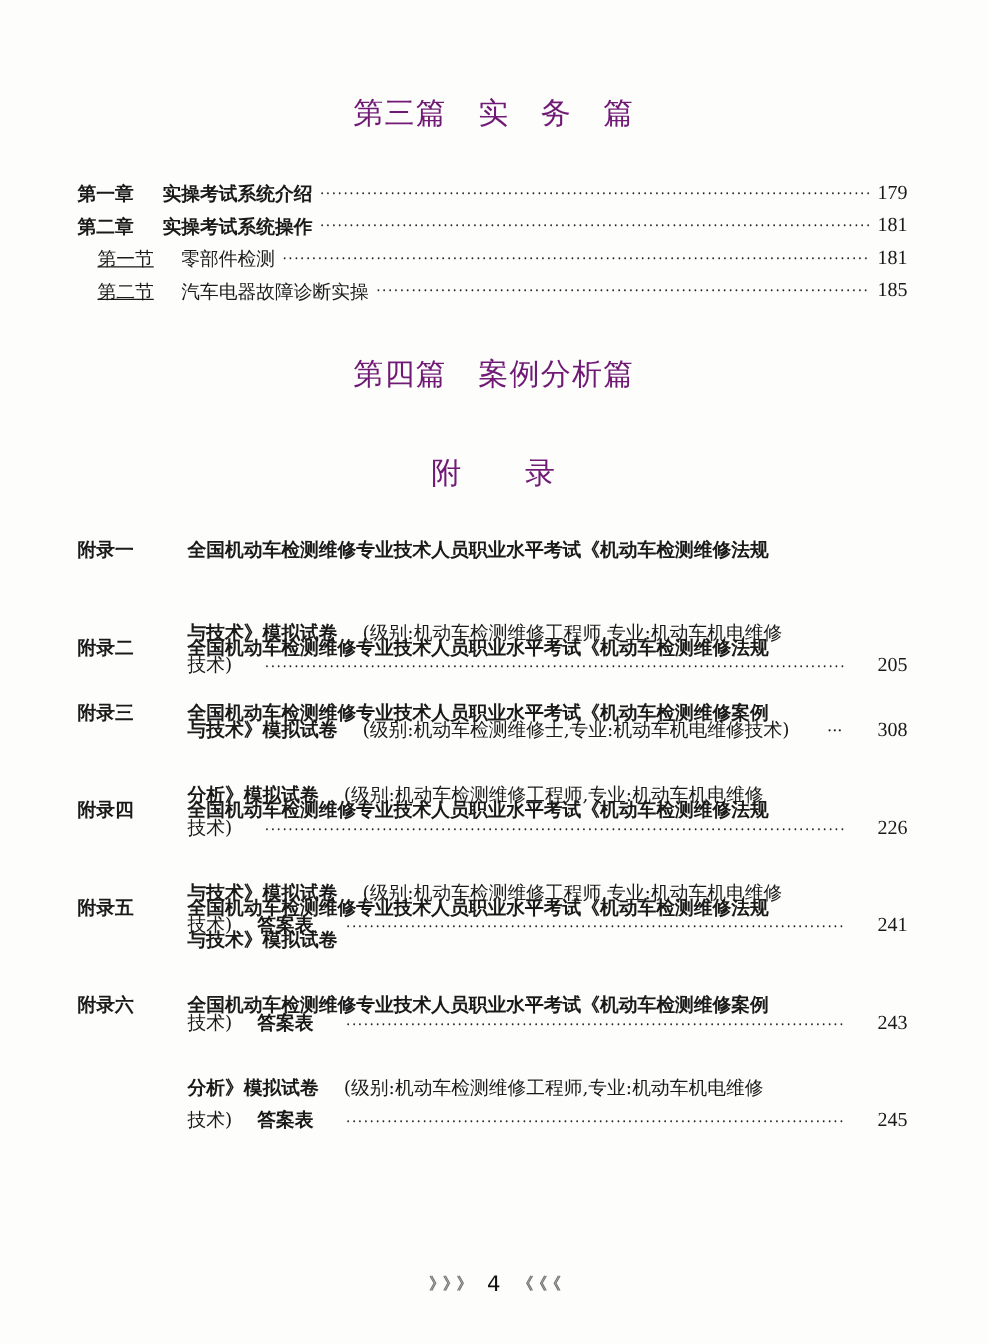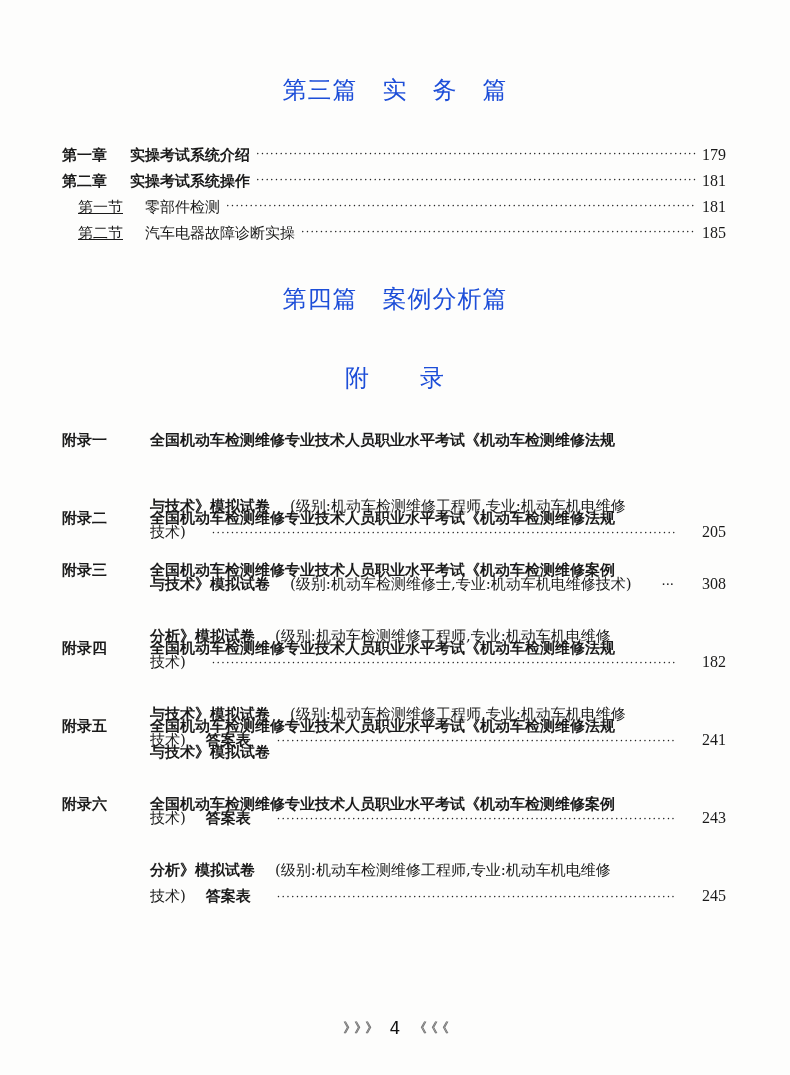--- a/index.html
+++ b/index.html
@@ -18,21 +18,21 @@
     }
     .part-title {
       position: absolute;
       left: 0;
       width: 790px;
       text-align: center;
       font-family: "DejaVu Sans", "Liberation Sans", sans-serif;
       font-size: 24px;
       letter-spacing: 1px;
       white-space: pre;
-      color: #1d4ed8;
+      color: #701a75;
     }
     .toc {
       position: absolute;
       left: 62px;
       width: 664px;
     }
     .row {
       display: flex;
       align-items: flex-end;
       height: 26px;
@@ -211,21 +211,21 @@
     </div>
     <div class="arow">
       <span class="spacer"></span>
       <span class="bold">分析》模拟试卷</span>
         <span class="reg">(级别:机动车检测维修工程师,专业:机动车机电维修</span>
     </div>
     <div class="arow">
       <span class="spacer"></span>
       <span class="reg">技术)</span>
       <span class="dots"></span>
-      <span class="page">182</span>
+      <span class="page">226</span>
     </div>
   </div>
 
   <div class="appendix">
     <div class="arow">
       <span class="alabel">附录四</span>
       <span class="bold">全国机动车检测维修专业技术人员职业水平考试《机动车检测维修法规</span>
     </div>
     <div class="arow">
       <span class="spacer"></span>

